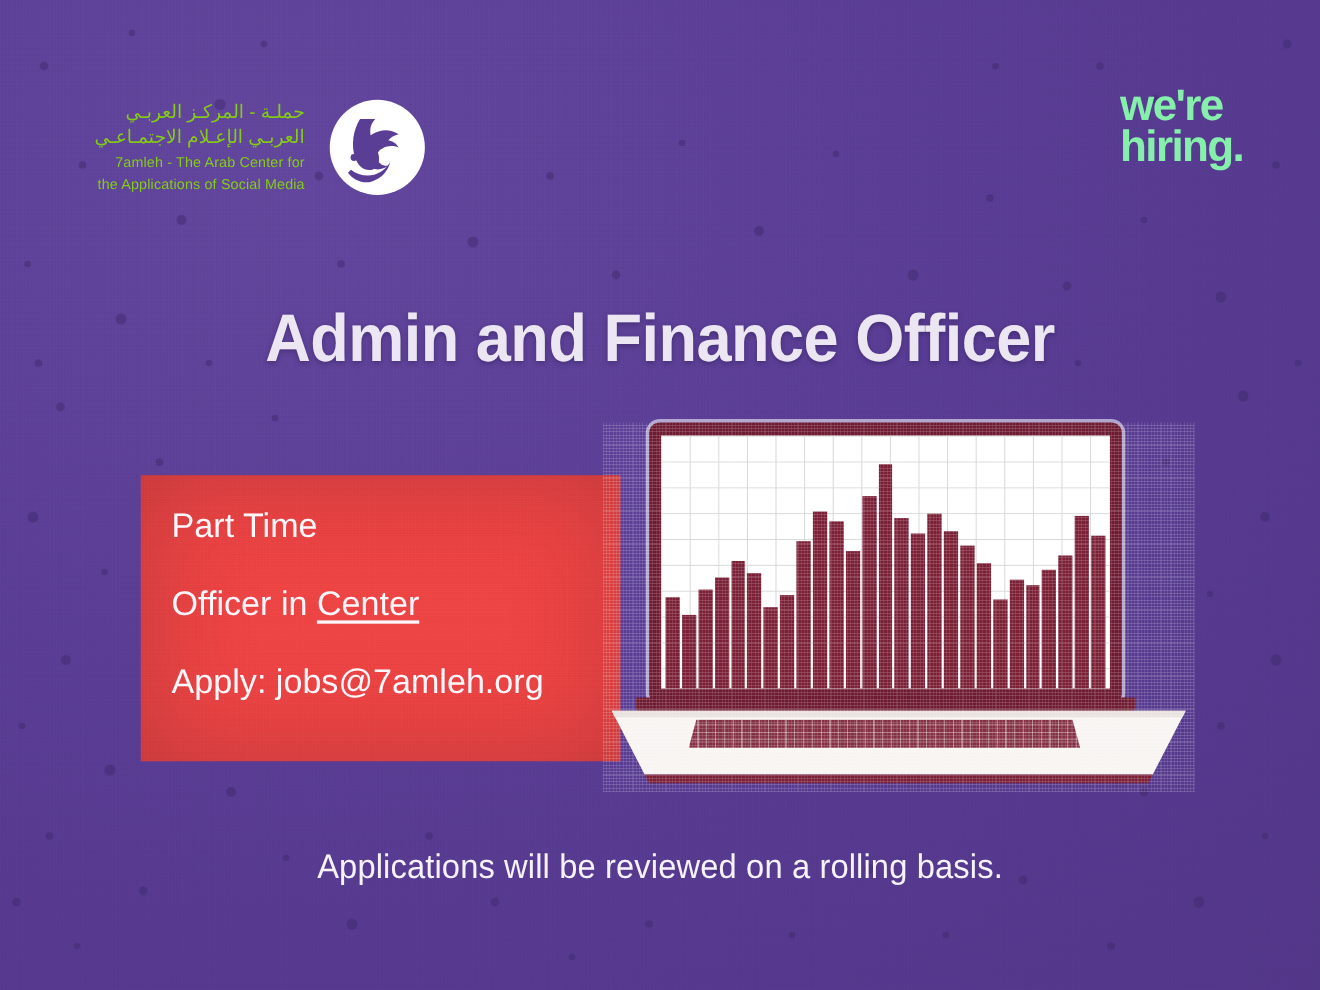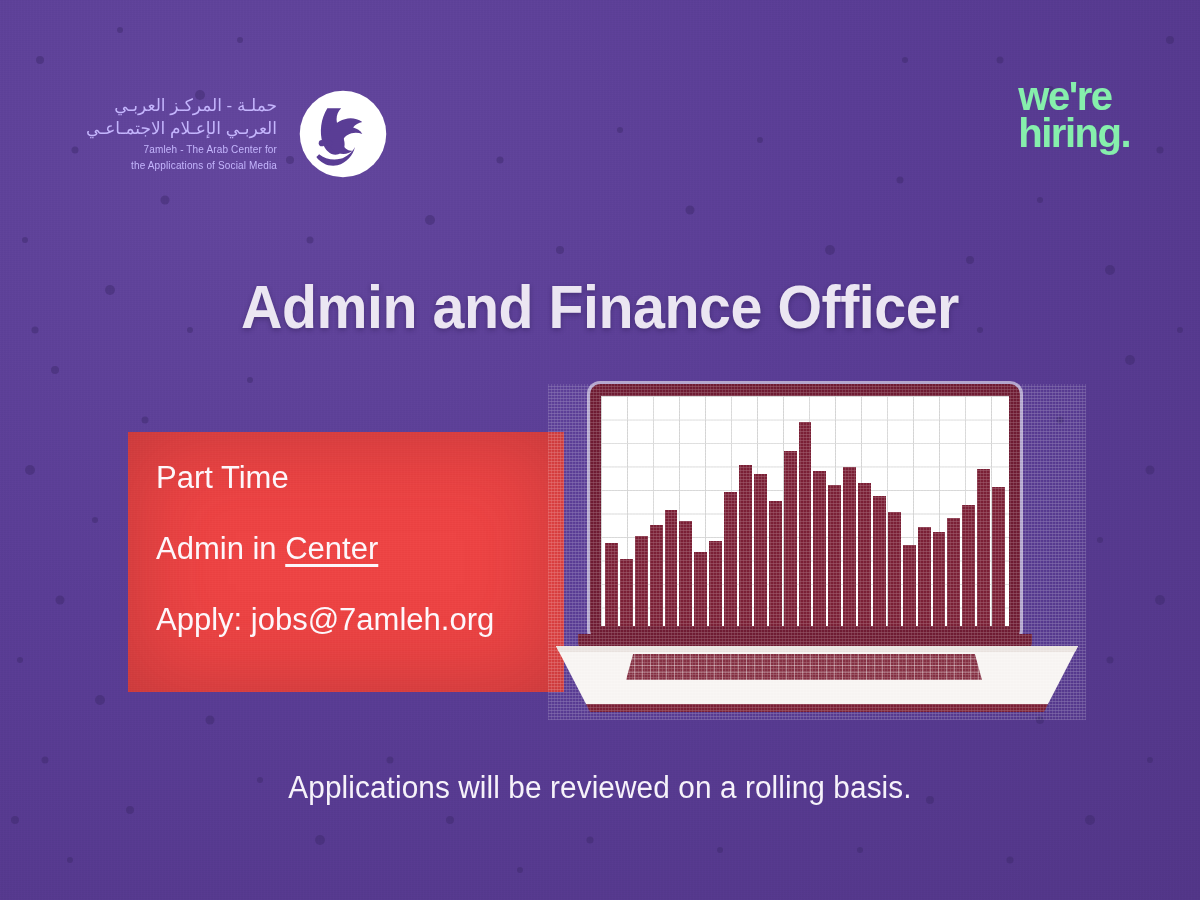--- a/index.html
+++ b/index.html
@@ -45,31 +45,31 @@
   .logo-block {
     position: absolute;
     left: 86px;
     top: 88px;
     display: flex;
     align-items: center;
     gap: 20px;
   }
   .logo-text {
     text-align: right;
-    color: #c4b5fd;
+    color: #84cc16;
     line-height: 1.32;
   }
   .logo-ar {
     font-size: 17px;
     letter-spacing: .5px;
     white-space: nowrap;
     direction: rtl;
   }
   .logo-en {
-    font-size: 10px;
+    font-size: 13px;
     letter-spacing: .15px;
     white-space: nowrap;
     margin-top: 3px;
   }
   .logo-mark {
     width: 92px;
     height: 92px;
     flex: 0 0 92px;
   }
 
@@ -343,21 +343,21 @@
     <span>we're</span>
     <span>hiring.</span>
   </div>
 
   <div class="title">Admin and Finance Officer</div>
 
   <div class="infobox">
     <div class="infobox-grain"></div>
     <div class="infobox-lines">
       <div class="info-line">Part Time</div>
-      <div class="info-line"><span>Admin in </span><span class="u">Center</span></div>
+      <div class="info-line"><span>Officer in </span><span class="u">Center</span></div>
       <div class="info-line"><span>Apply: </span><span>jobs@7amleh.org</span></div>
     </div>
   </div>
 
   <div class="laptop">
 
     <div class="screen-outer">
       <div class="screen-inner">
         <div class="grid-bg"></div>
         <div class="chart" id="bar-chart">

